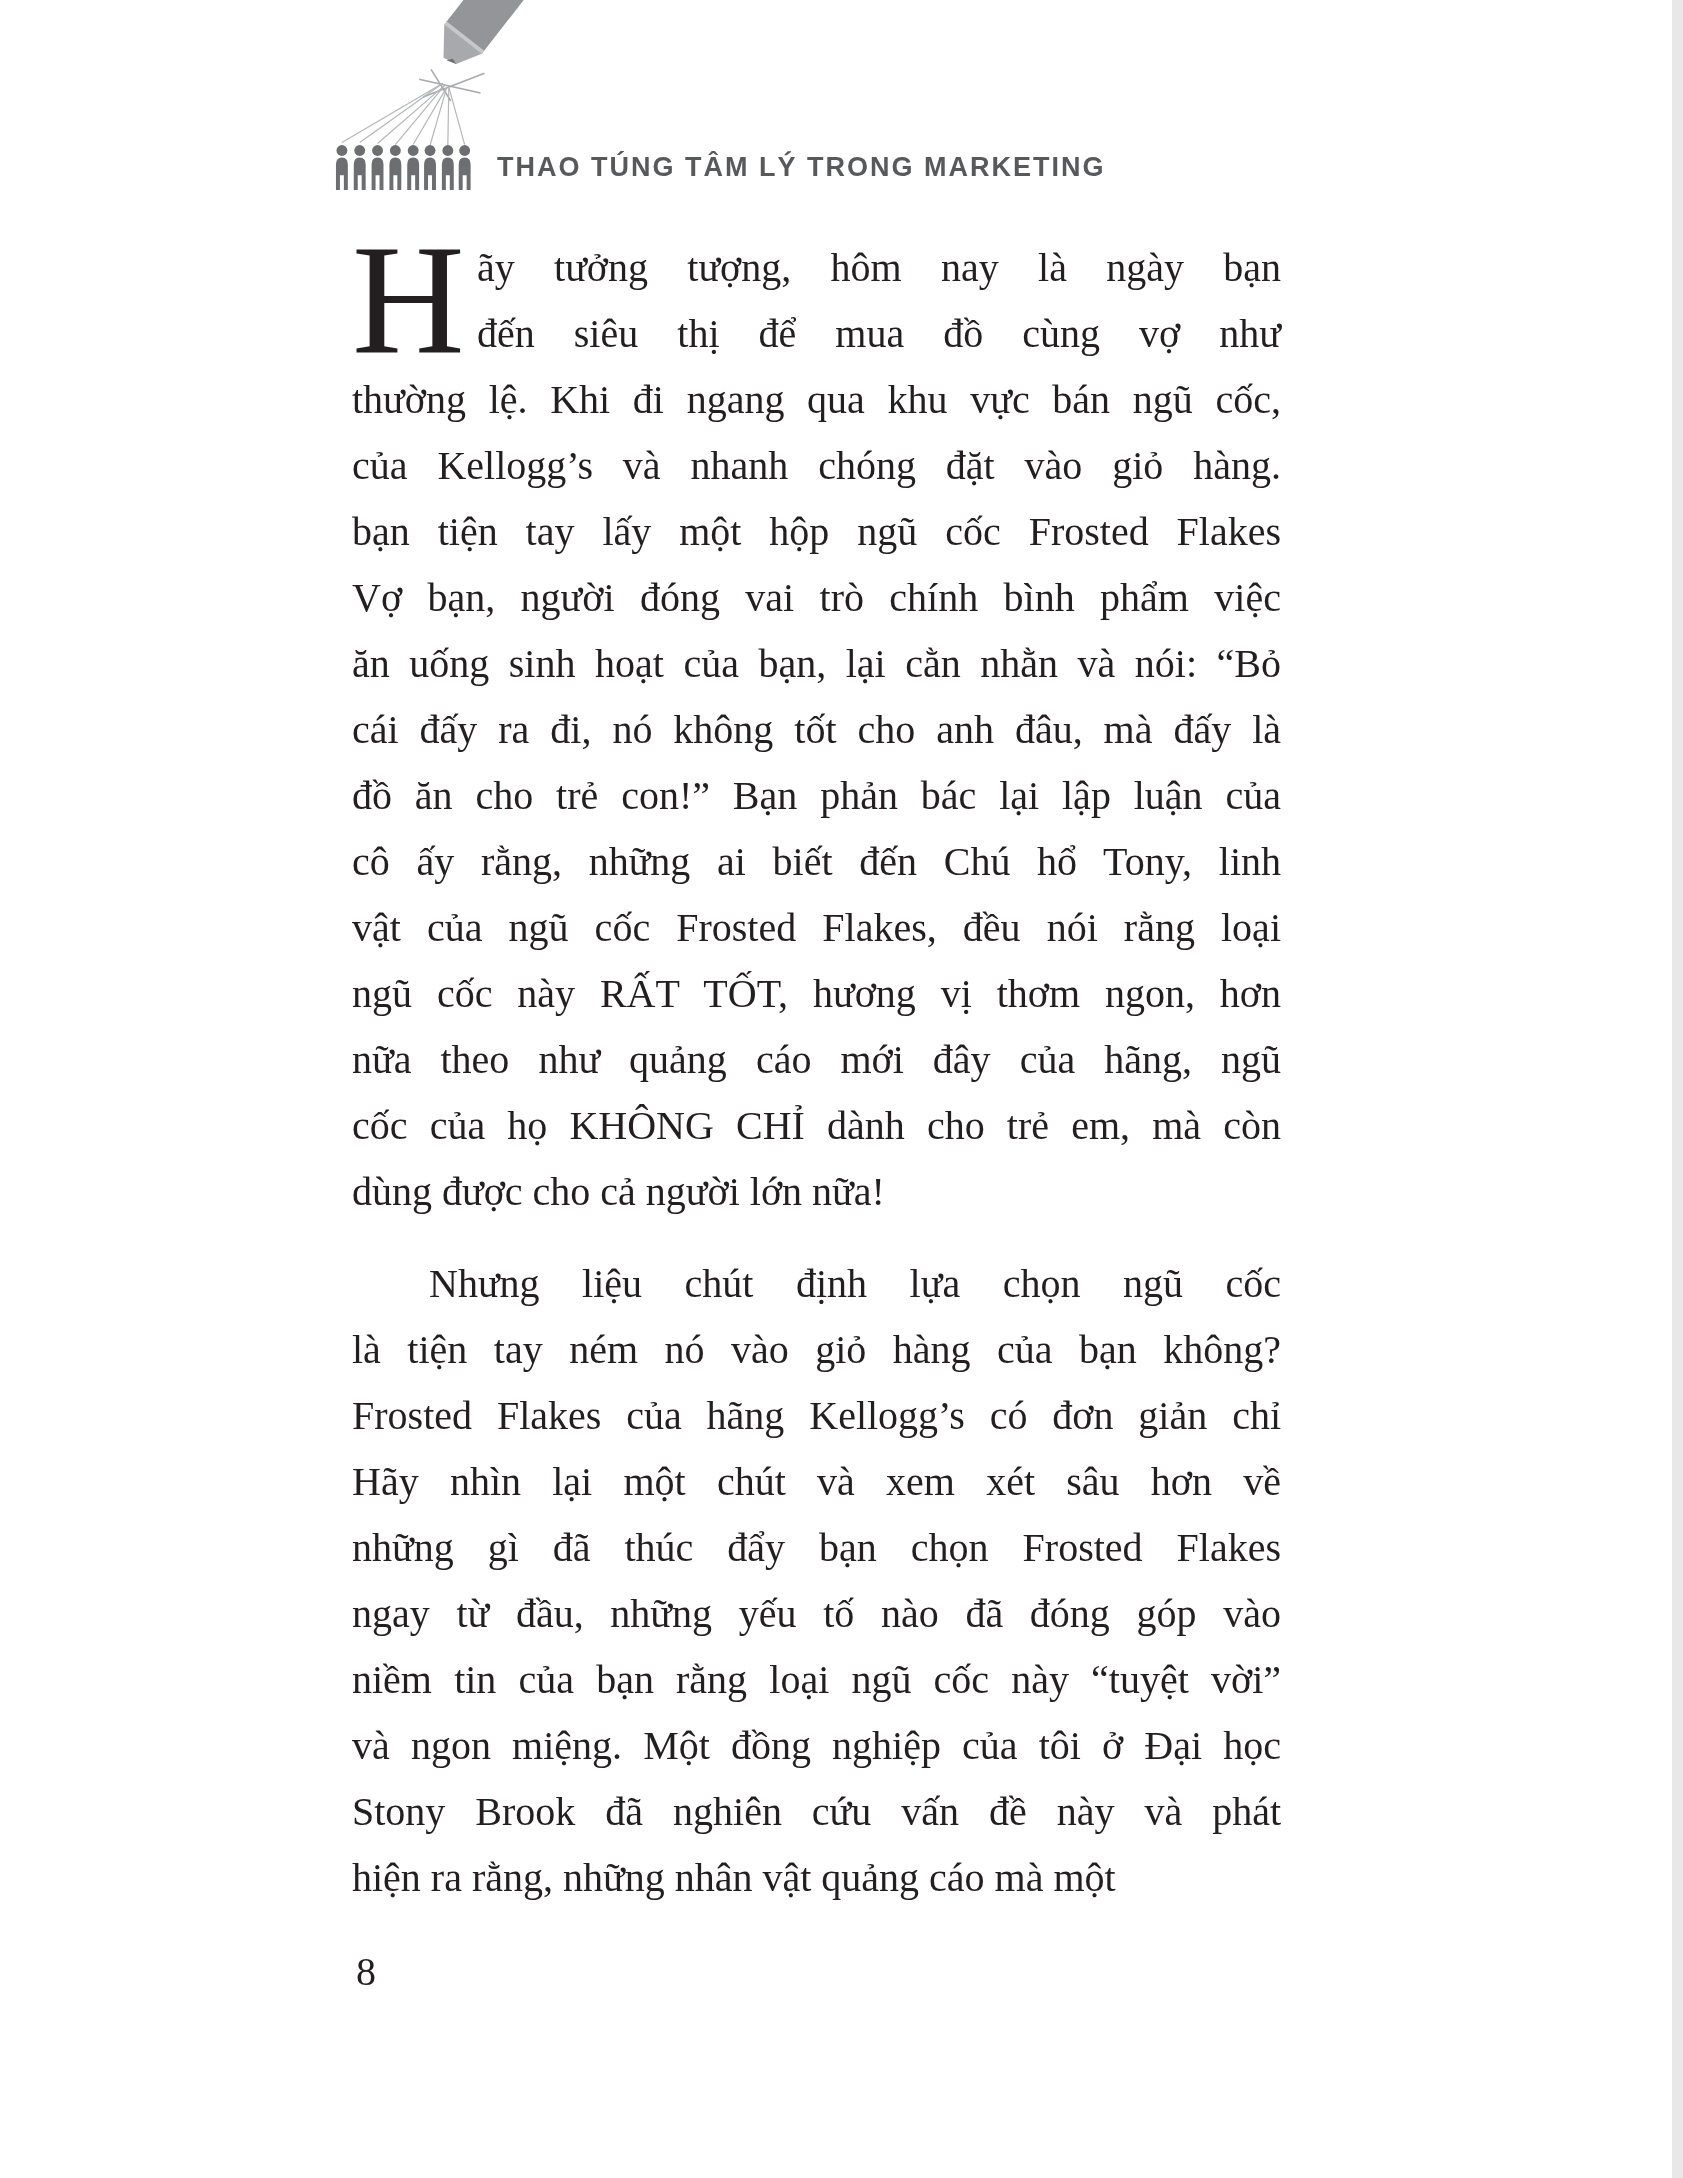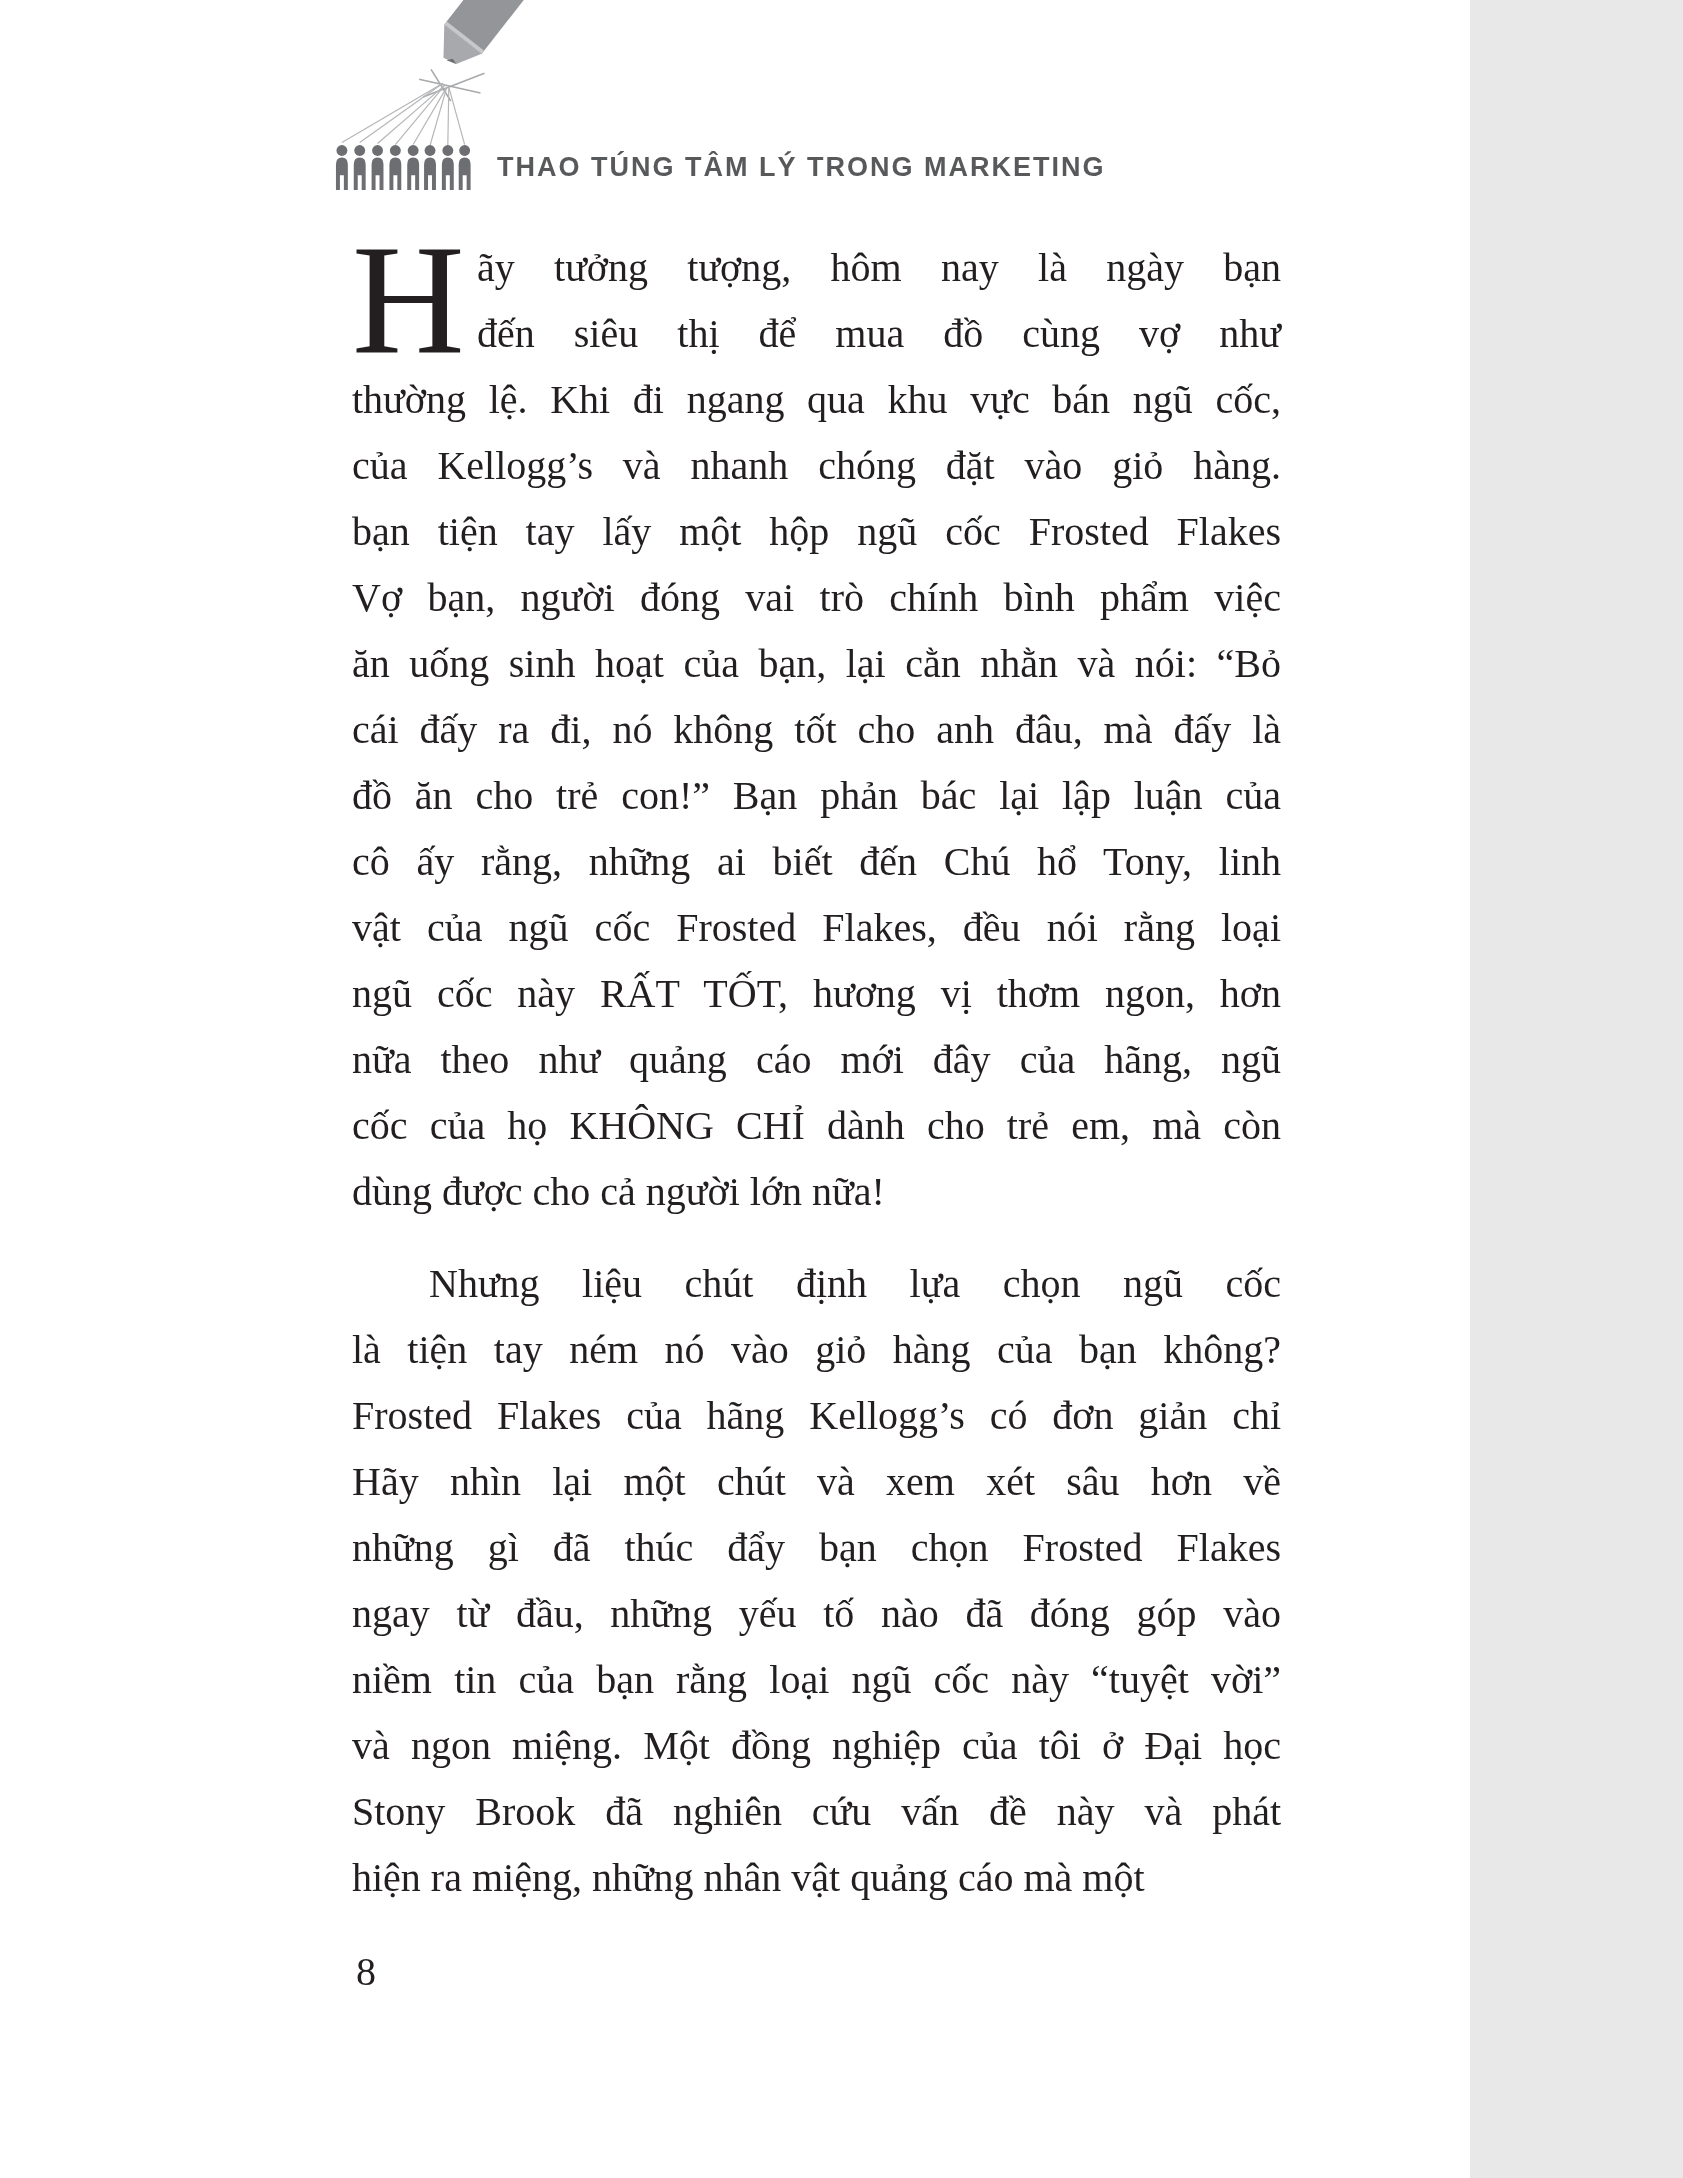--- a/index.html
+++ b/index.html
@@ -1,18 +1,18 @@
 <!DOCTYPE html>
 <html><head>
 <meta charset="utf-8">
 <style>
   html,body { margin:0; padding:0; background:#e8e8e8; }
   .page {
     position: relative;
-    width: 1470px;
+    width: 1672px;
     height: 2178px;
     background: #ffffff;
     overflow: hidden;
     font-family: "Liberation Serif", "DejaVu Serif", serif;
     color: #231f20;
   }
   .logo {
     position: absolute;
     left: 332px;
     top: 0px;
@@ -141,21 +141,21 @@
     <div class="paragraph lines indent-first">
         <div class="line">Nhưng liệu chút định lựa chọn ngũ cốc</div>
         <div class="line">là tiện tay ném nó vào giỏ hàng của bạn không?</div>
         <div class="line">Frosted Flakes của hãng Kellogg’s có đơn giản chỉ</div>
         <div class="line">Hãy nhìn lại một chút và xem xét sâu hơn về</div>
         <div class="line">những gì đã thúc đẩy bạn chọn Frosted Flakes</div>
         <div class="line">ngay từ đầu, những yếu tố nào đã đóng góp vào</div>
         <div class="line">niềm tin của bạn rằng loại ngũ cốc này “tuyệt vời”</div>
         <div class="line">và ngon miệng. Một đồng nghiệp của tôi ở Đại học</div>
         <div class="line">Stony Brook đã nghiên cứu vấn đề này và phát</div>
-        <div class="line">hiện ra miệng, những nhân vật quảng cáo mà một</div>
+        <div class="line">hiện ra rằng, những nhân vật quảng cáo mà một</div>
       </div>
 
   </div>
 
   <div class="page-number">8</div>
 
 </div>
 
 
 </body></html>

